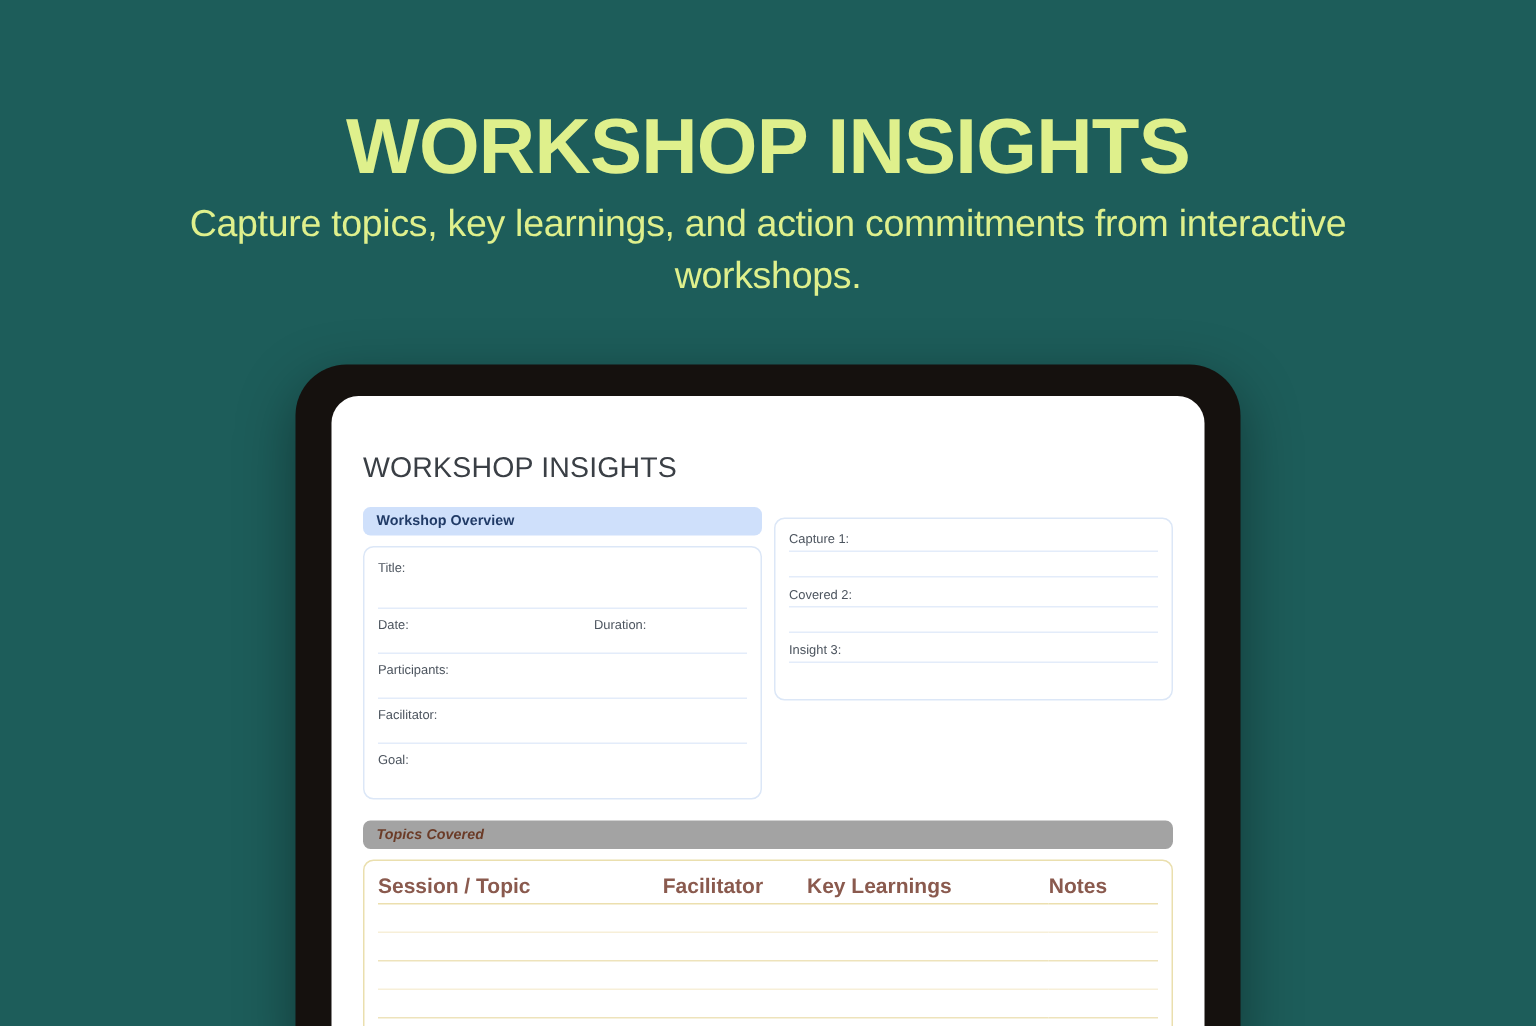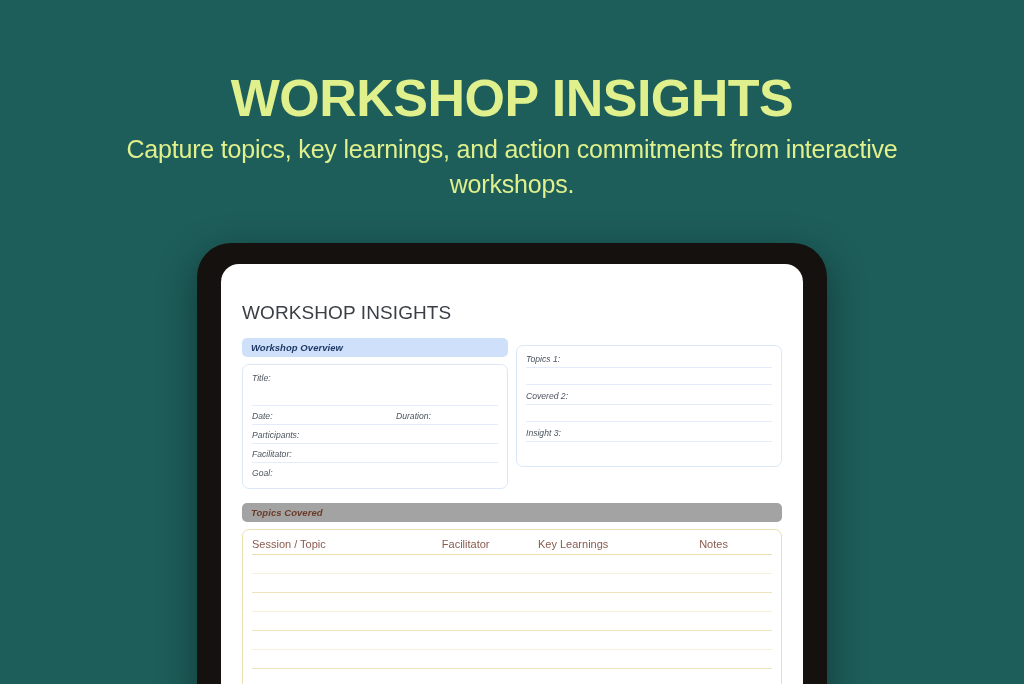--- a/index.html
+++ b/index.html
@@ -57,21 +57,21 @@
   
   .doc { padding:38px 21px 0 21px; }
   .doc-title {
     color:#3a3f45;
     font-size:19px;
     font-weight:400;
     letter-spacing:0.1px;
     margin-bottom:14px;
   }
 
-  .two-col { display:flex; gap:8px;font-style:italic; }
+  .two-col { display:flex; gap:8px; }
   .col { flex:1; min-width:0; }
 
   .band {
     border-radius:5px;
     padding:4px 9px;
     font-size:9.5px;
     font-weight:700;
     letter-spacing:0.05px;
   }
   .band.blue { background:#cfe0fb; color:#203a66; }
@@ -83,21 +83,21 @@
     border-radius:7px;
     background:#fff;
     padding:8px 9px 7px 9px;
   }
   .card.yellow-card { border-color:#eadfae; }
 
   .field {
     position:relative;
     font-size:8.6px;
     color:#4c545e;
-    padding-bottom:3px;
+    padding-bottom:14px;
     border-bottom:1px solid #e3ecfa;
     margin-bottom:5px;
     min-height:13px;
   }
   .field.tall { min-height:33px; }
   .field.last { border-bottom:none; margin-bottom:0; }
   .field .dual { display:flex; }
   .field .dual > span:first-child { width:144px; flex:none; }
 
   
@@ -111,22 +111,22 @@
     height:17px;
     border-bottom:1px solid #e3ecfa;
     margin-bottom:6px;
   }
   .insight-gap.last { border-bottom:none; margin-bottom:0; }
 
   
   .topics { margin-top:14px; }
   .tbl { width:100%; border-collapse:collapse; table-layout:fixed; }
   .tbl th {
-    font-size:11px;
-    font-weight:400;
+    font-size:14px;
+    font-weight:700;
     color:#8a5a4e;
     text-align:left;
     padding:0 6px 4px 0;
     border-bottom:1px solid #ecdfae;
   }
   .tbl td {
     height:19px;
     border-bottom:1px solid #f7efd8;
     padding:0 6px 0 0;
   }
@@ -172,21 +172,21 @@
               <span>Facilitator:</span>
             </div>
             <div class="field last">
               <span>Goal:</span>
             </div>
           </div>
         </div>
 
         <div class="col">
           <div class="card">
-            <div class="insight">Topics 1:</div>
+            <div class="insight">Capture 1:</div>
             <div class="insight-gap"></div>
             <div class="insight">Covered 2:</div>
             <div class="insight-gap"></div>
             <div class="insight">Insight 3:</div>
             <div class="insight-gap last"></div>
           </div>
         </div>
 
       </div>
 

